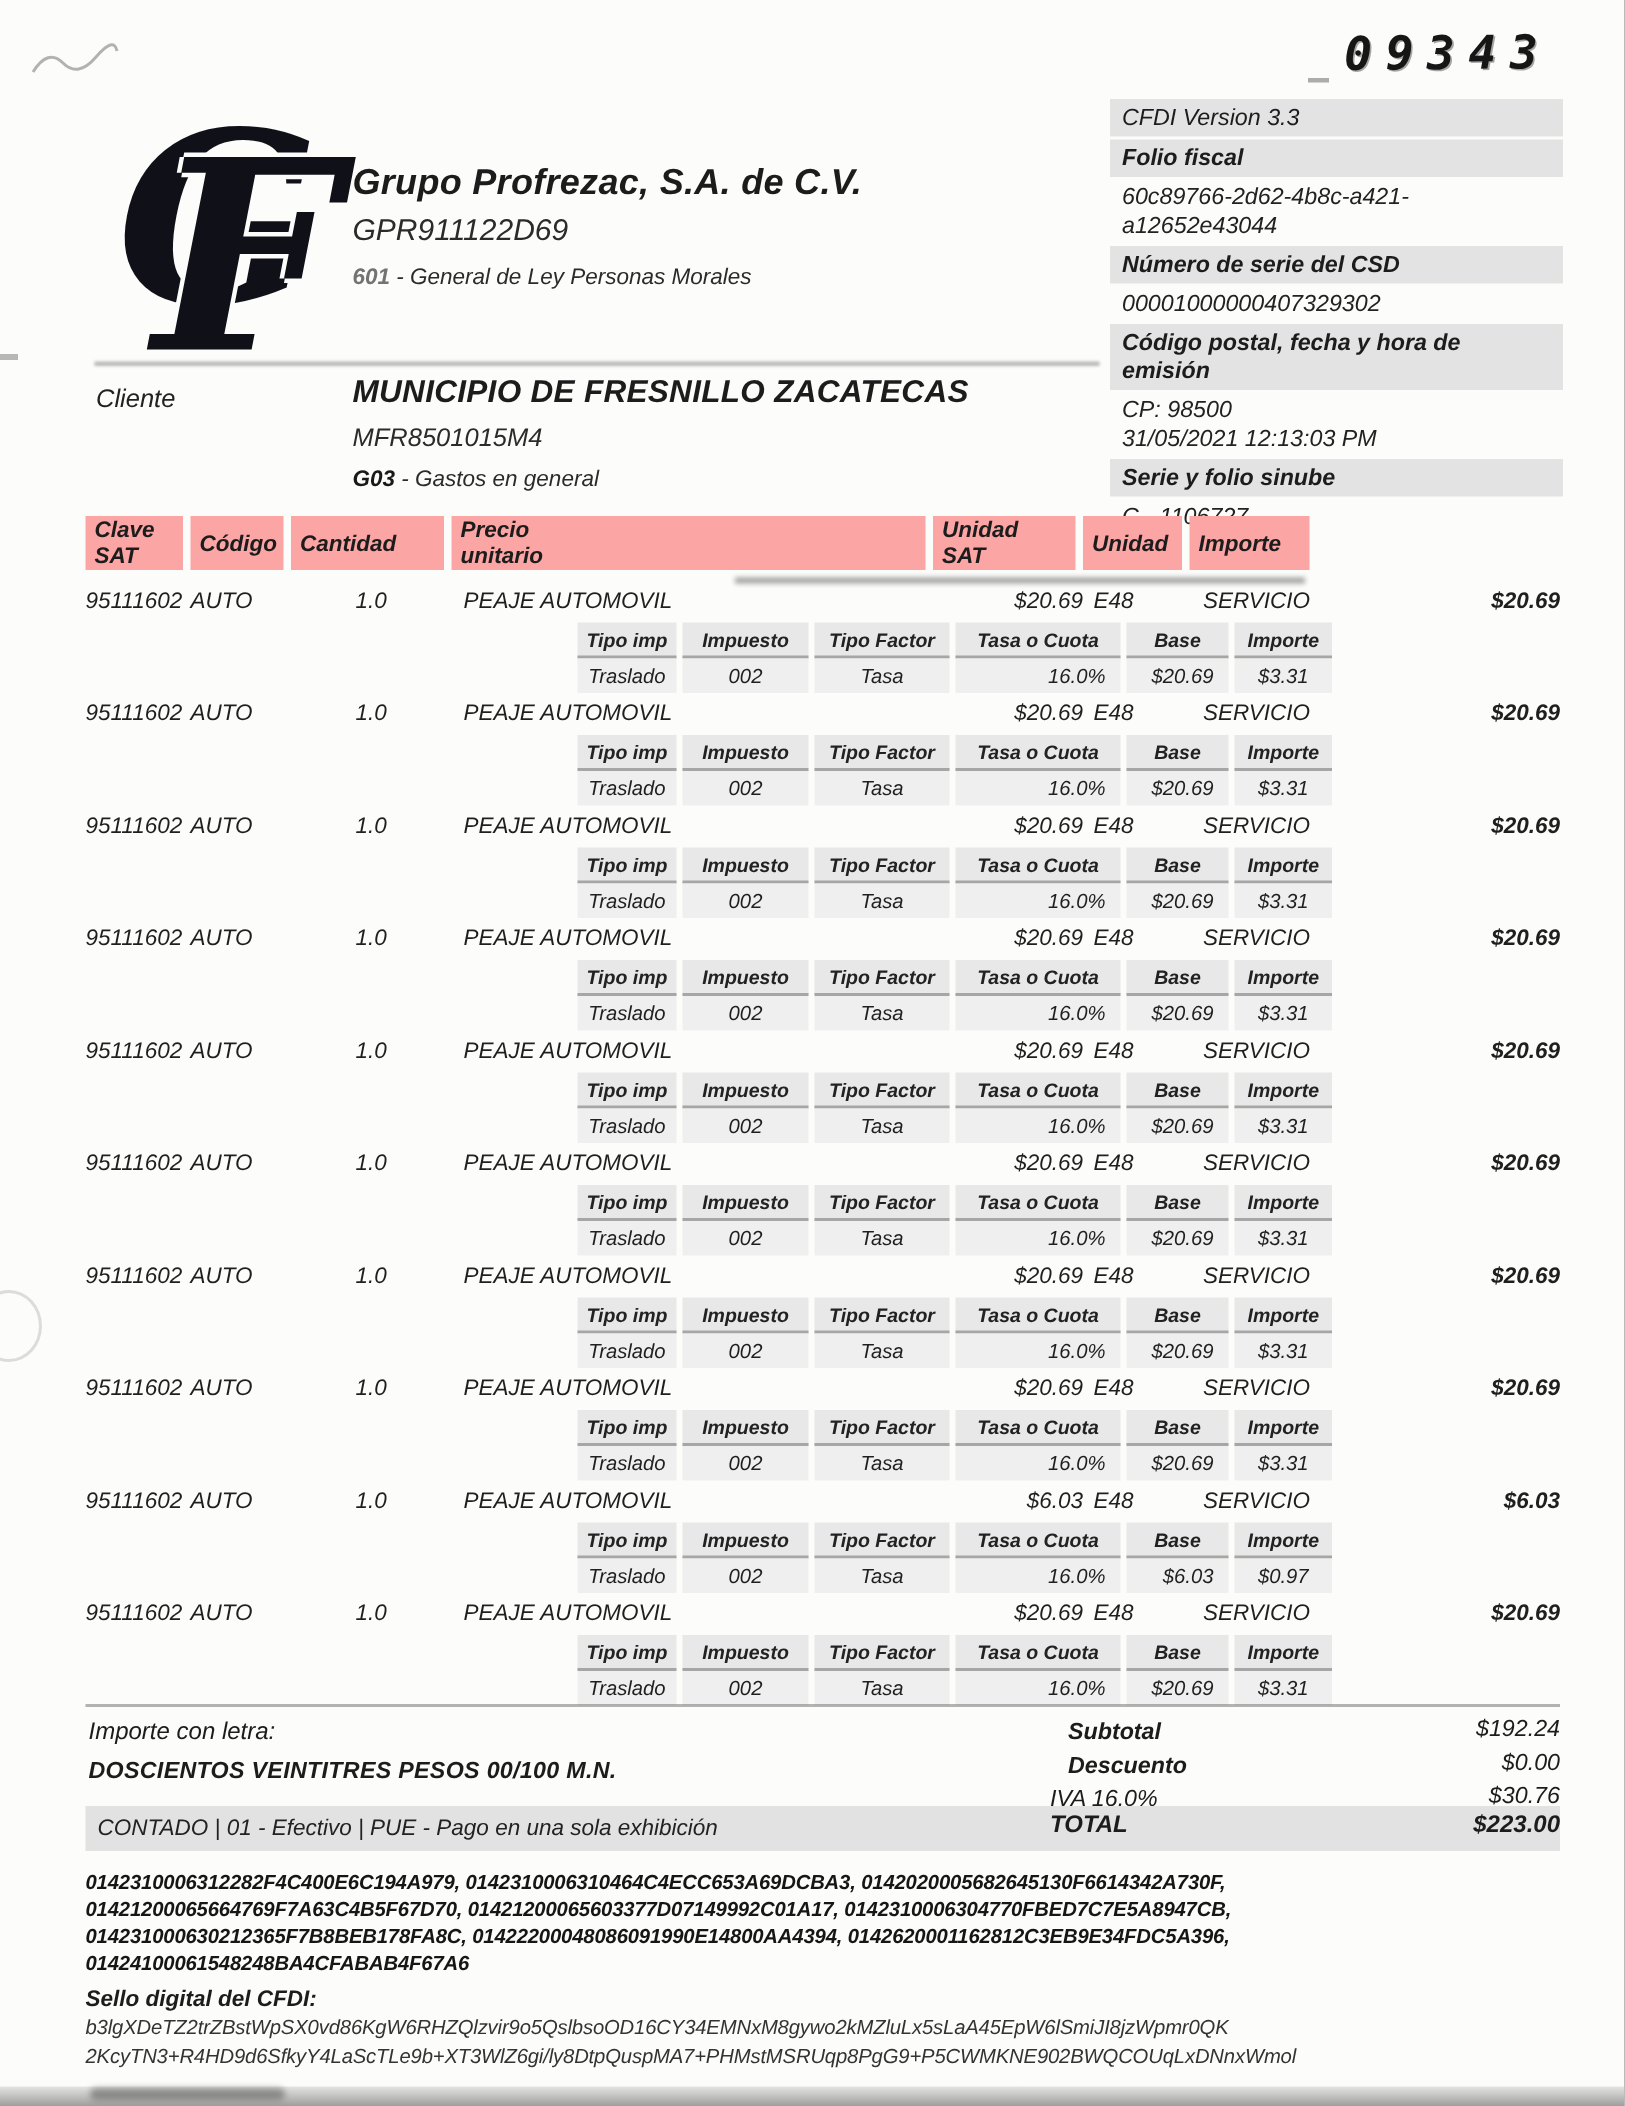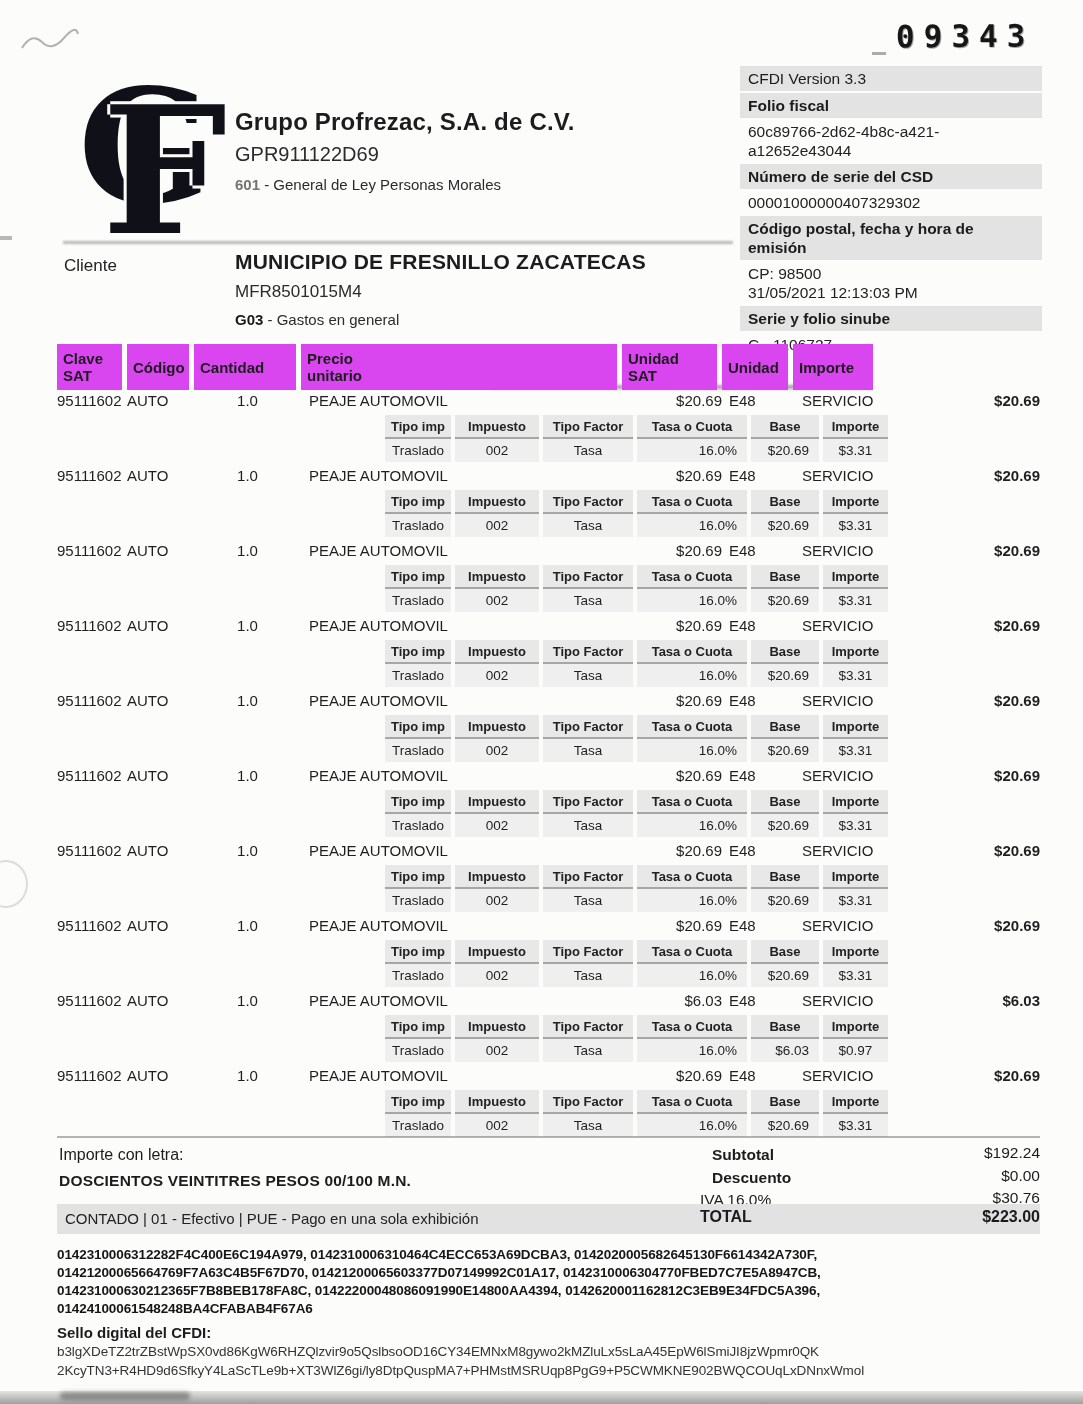--- a/index.html
+++ b/index.html
@@ -1,17 +1,17 @@
 <!DOCTYPE html>
 <html><head>
 <meta charset="utf-8">
 <style>
   html,body{margin:0;padding:0;background:#888;}
   .page{position:relative;width:1083px;height:1404px;background:#fcfcfb;margin:0 auto;
-        font-family:"Liberation Sans",sans-serif;color:#1c1c1c;overflow:hidden;}
+        font-family:"Liberation Sans",sans-serif;color:#1c1c1c;overflow:hidden;font-style:italic;}
 
   
   .stamp{position:absolute;left:896px;top:18px;font-family:"DejaVu Sans Mono",monospace;
          font-weight:700;font-size:31px;letter-spacing:9px;color:#161616;
          text-shadow:1px 1px 0 rgba(0,0,0,.35);transform:rotate(-.5deg);}
 
   
   .cfdi-panel{position:absolute;left:740px;top:66px;width:302px;font-size:15.5px;line-height:19px;}
   .cfdi-panel .band{background:#e3e3e3;padding:3px 8px;margin-bottom:2px;}
   .cfdi-panel .bold{font-weight:700;}
@@ -34,21 +34,21 @@
   .client-label{position:absolute;left:64px;top:256px;font-size:17px;color:#222;}
   .client{position:absolute;left:235px;top:250px;}
   .client .name{font-size:21px;font-weight:700;letter-spacing:.2px;}
   .client .rfc{font-size:17px;margin-top:8px;color:#2b2b2b;}
   .client .use{font-size:15px;margin-top:9px;color:#2b2b2b;}
   .client .use b{color:#191919;}
 
   
   .grid-row{display:grid;grid-template-columns:70px 67px 107px 321px 100px 71px 80px 1fr;}
   .main-table{position:absolute;left:57px;top:344px;width:983px;}
-  .main-table .hcell{background:#d946ef;margin-right:5px;height:46px;display:flex;align-items:center;
+  .main-table .hcell{background:#fca5a5;margin-right:5px;height:36px;display:flex;align-items:center;
                      padding:0 6px;font-weight:700;font-size:15px;line-height:17px;white-space:pre-line;
                      box-sizing:border-box;}
   .main-table .hcell:last-child{margin-right:0;}
 
   .items{position:absolute;left:57px;top:390px;width:983px;}
   .item{position:relative;height:75px;}
   .item-main{font-size:15px;color:#1f1f1f;}
   .item-main .cell{padding-top:2px;}
   .c-cant{text-align:center;}
   .c-desc{padding-left:8px;}

